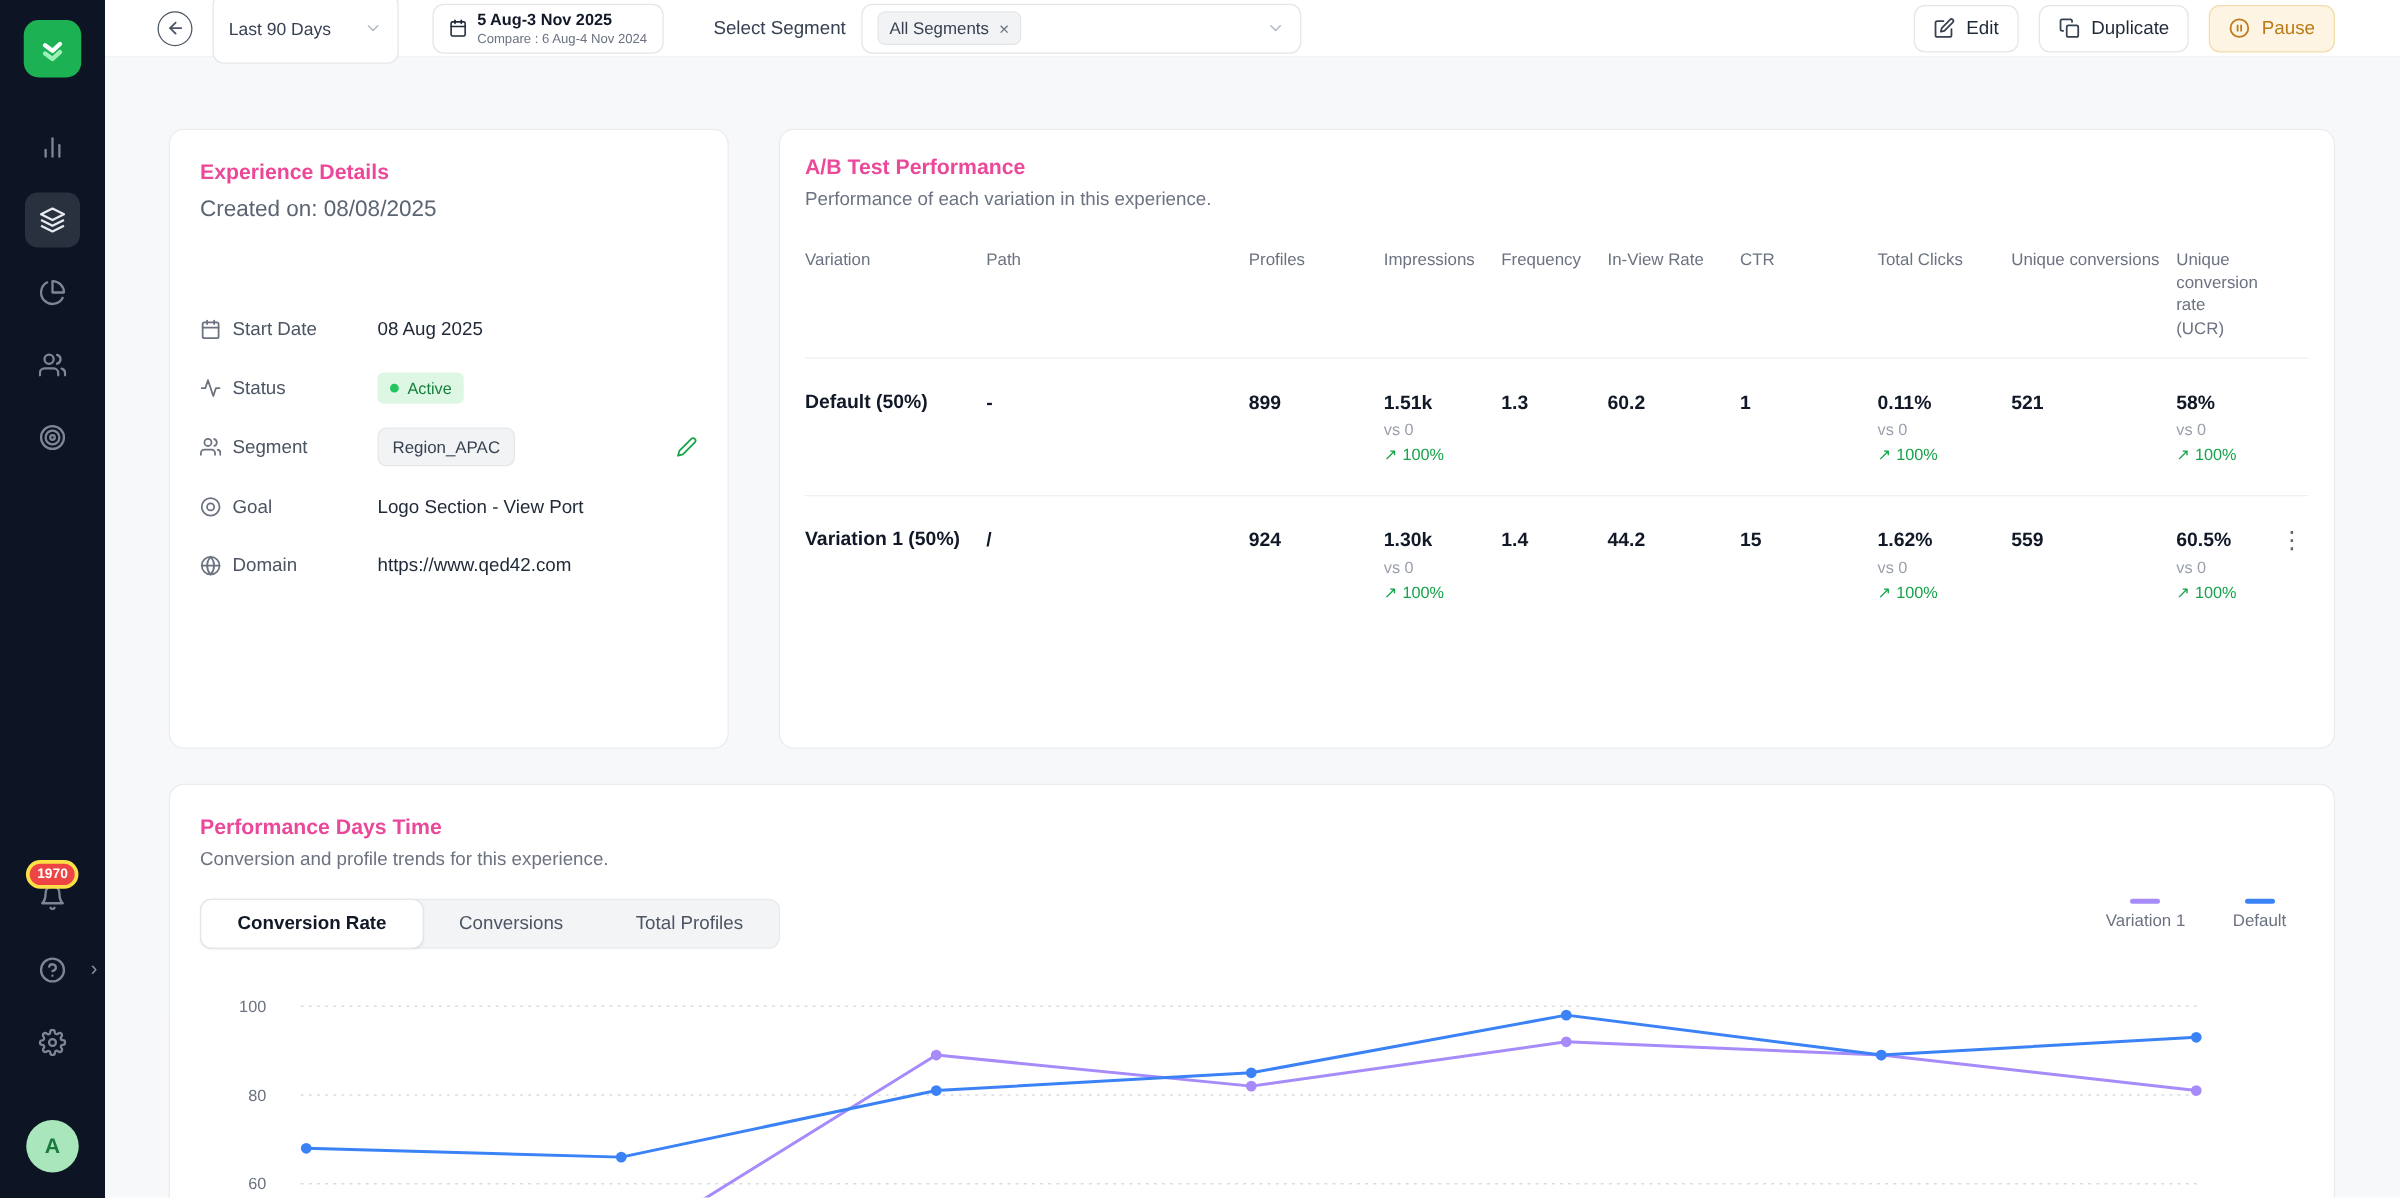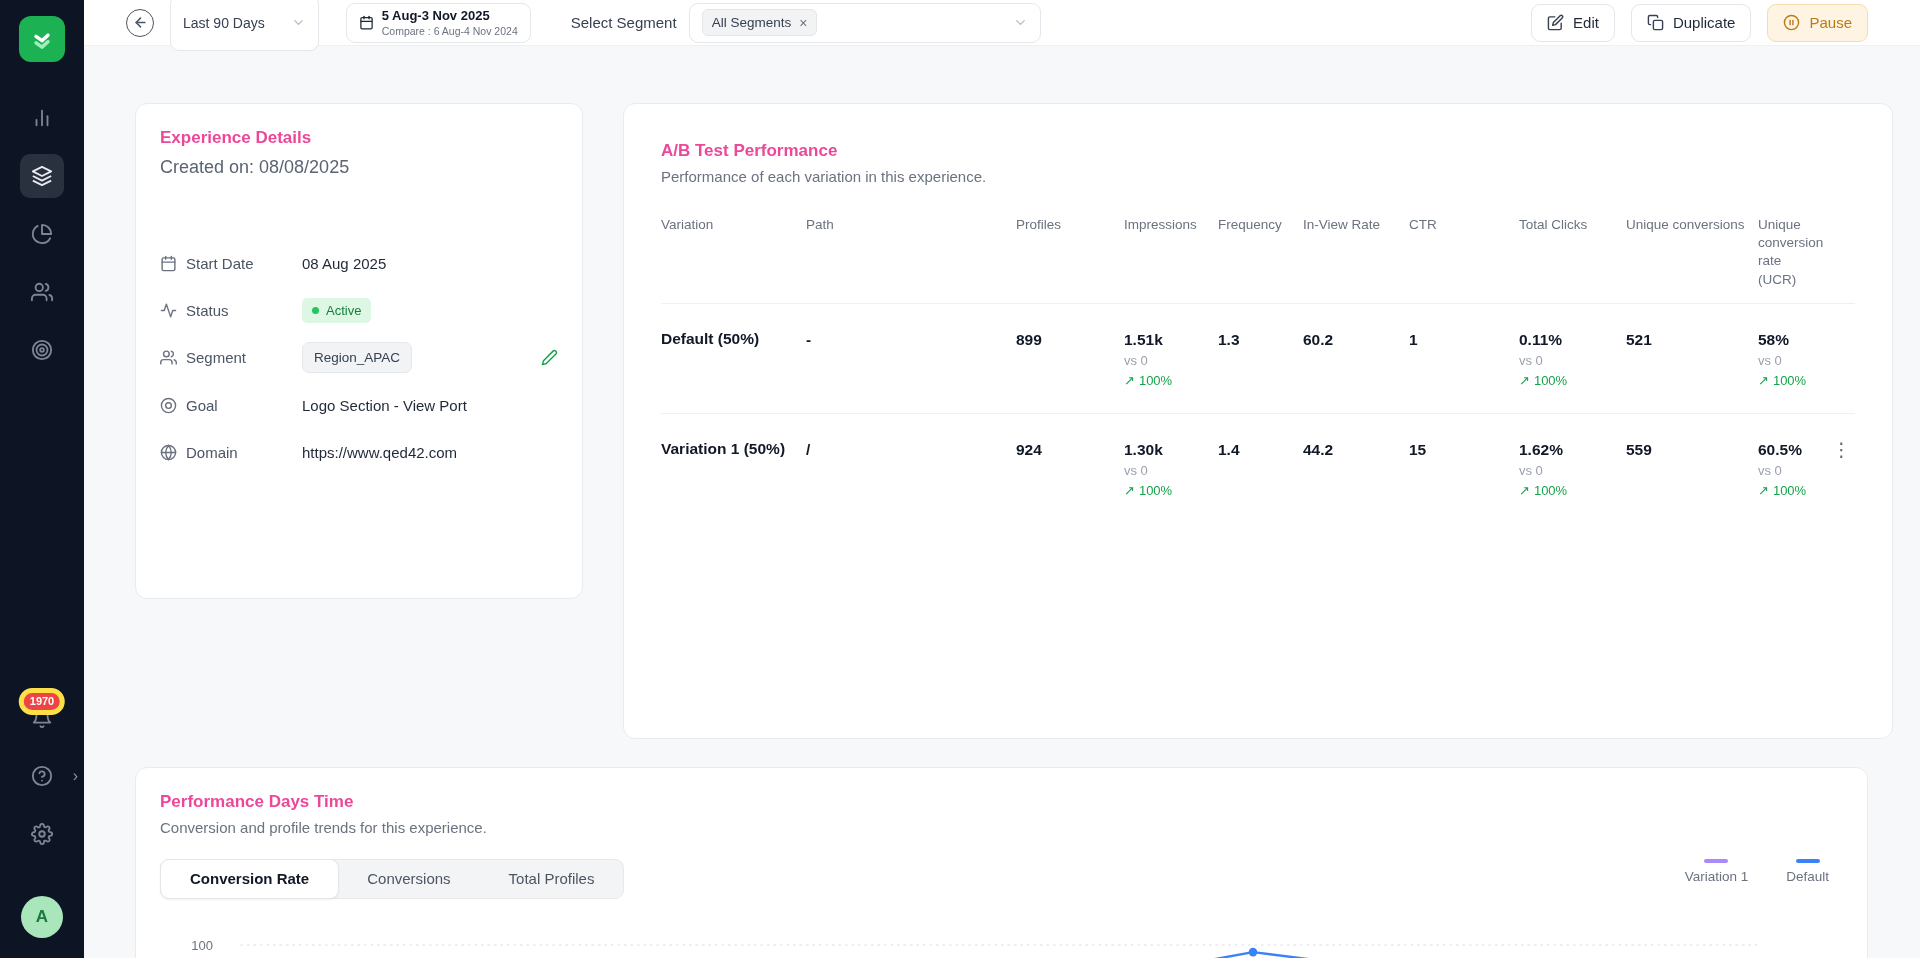--- a/index.html
+++ b/index.html
@@ -26,21 +26,21 @@
     width:44px; height:44px; border:none; background:transparent; border-radius:10px;
     color:#7e8696; display:flex; align-items:center; justify-content:center; position:relative;
   }
   .side-item.active { background:rgba(255,255,255,.12); color:#e8ebf0; }
   .side-item svg { width:22px; height:22px; }
   .side-bottom { margin-top:auto; display:flex; flex-direction:column; align-items:center; gap:14px; }
   .nbadge {
     position:absolute; top:-8px; left:50%; transform:translateX(-50%);
     background:#ef4444; color:#fff; font-size:11px; font-weight:700;
     padding:3px 6px; border-radius:999px; line-height:1; white-space:nowrap;
-    border:5px solid #fde047;
+    border:3px solid #fde047;
   }
   .help-wrap { position:relative; }
   .chev-right {
     position:absolute; right:-14px; top:50%; transform:translateY(-50%);
     color:#8a93a3; font-size:16px; line-height:1; cursor:pointer;
   }
   .avatar {
     width:42px; height:42px; border-radius:50%; background:#a9e6bb; color:#1b7a3d;
     font-weight:700; font-size:17px; display:flex; align-items:center; justify-content:center;
     margin-top:26px; cursor:pointer;
@@ -110,21 +110,21 @@
   }
   .dot { width:7px; height:7px; border-radius:50%; background:#22c55e; }
   .seg-chip {
     background:#f1f3f5; border:1px solid #e5e8eb; border-radius:7px; padding:7px 11px;
     font-size:13.5px; color:#374151; font-weight:500;
   }
   .pencil-btn { margin-left:auto; border:none; background:none; color:#16a34a; }
   .pencil-btn svg { width:17px; height:17px; }
 
   
-  .ab-card { flex:1; height:636px; padding:37px; }
+  .ab-card { flex:1; height:496px; padding:20px; }
   .perf-table { margin-top:30px; }
   .t-grid {
     display:grid;
     grid-template-columns:145px 210px 108px 94px 85px 106px 110px 107px 132px 70px 1fr;
   }
   .t-head { color:#6b7280; font-size:13.5px; line-height:1.35; padding-bottom:14px; }
   .t-head > div { padding-right:6px; }
   .t-row { border-top:1px solid #eef0f3; padding:26px 0 24px; height:110px; align-content:start; }
   .v-name { font-size:15.5px; font-weight:700; color:#111827; }
   .cell-main { font-size:15.5px; font-weight:600; color:#111827; line-height:19px; }

